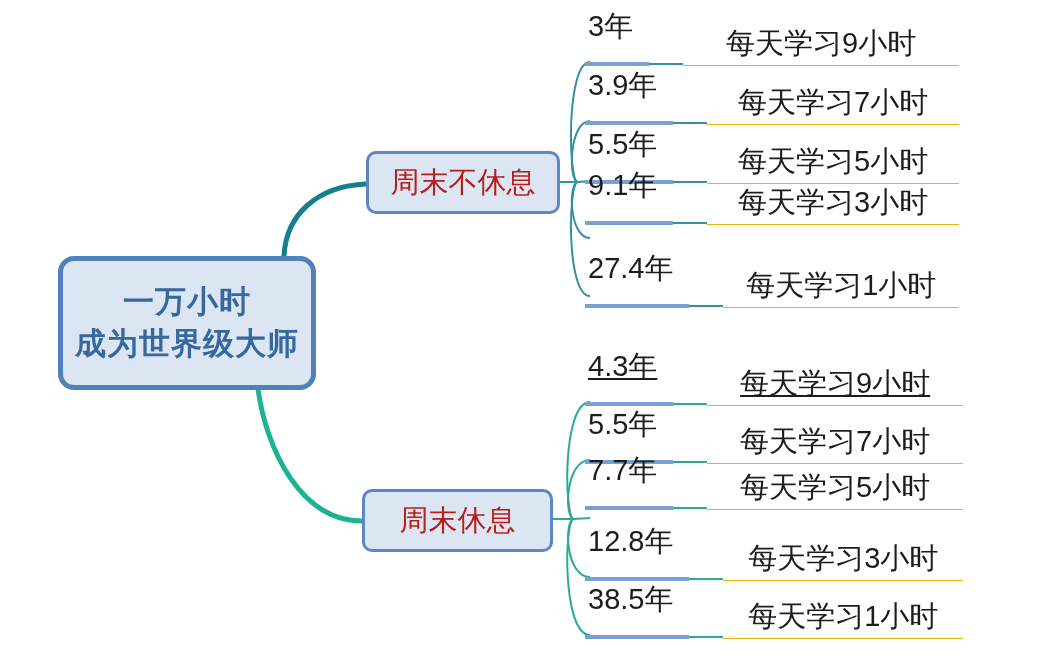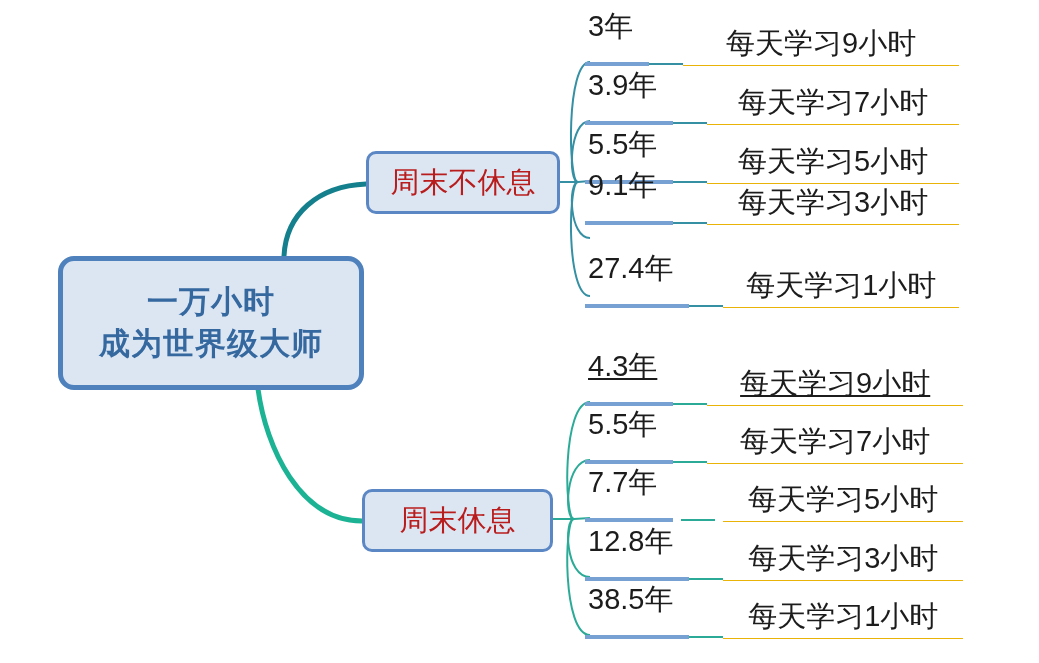--- a/index.html
+++ b/index.html
@@ -28,21 +28,21 @@
     background: #dce6f3;
     display: flex;
     flex-direction: column;
     align-items: center;
     justify-content: center;
     box-sizing: border-box;
     text-align: center;
   }
   .root-node {
     left: 58px; top: 256px;
-    width: 306px; height: 134px;
+    width: 258px; height: 134px;
     border: 5px solid #4f81bd;
     border-radius: 16px;
     color: #35689f;
     font-size: 31px;
     font-weight: bold;
     line-height: 1.35;
     letter-spacing: 1px;
   }
   .branch-node {
     border: 3px solid #5b87c5;
@@ -83,21 +83,21 @@
     width: 34px;
     height: 2px;
     margin-bottom: 1px;
     flex: none;
   }
   .group-top .mini-link    { background: #3590a4; }
   .group-bottom .mini-link { background: #2bab97; }
 
   
   .t0 { top: 20px; }  .t1 { top: 79px; }  .t2 { top: 138px; } .t3 { top: 179px; } .t4 { top: 262px; }
-  .b0 { top: 360px; text-decoration: underline; } .b1 { top: 418px; } .b2 { top: 476px; gap: 8px; } .b3 { top: 535px; } .b4 { top: 593px; }
+  .b0 { top: 360px; text-decoration: underline; } .b1 { top: 418px; } .b2 { top: 464px; } .b3 { top: 535px; } .b4 { top: 593px; }
 </style>
 </head>
 <body>
 
 <div class="canvas">
 
   <svg class="links" viewBox="0 0 1039 663" xmlns="http://www.w3.org/2000/svg">
 
     <path d="M 284 256 C 286 214, 318 186, 366 184" fill="none" stroke-width="5" stroke-linecap="round" stroke="#15808d"></path>
     <path d="M 258 389 C 266 448, 300 521, 362 521" fill="none" stroke-width="5" stroke-linecap="round" stroke="#1bb394"></path>

